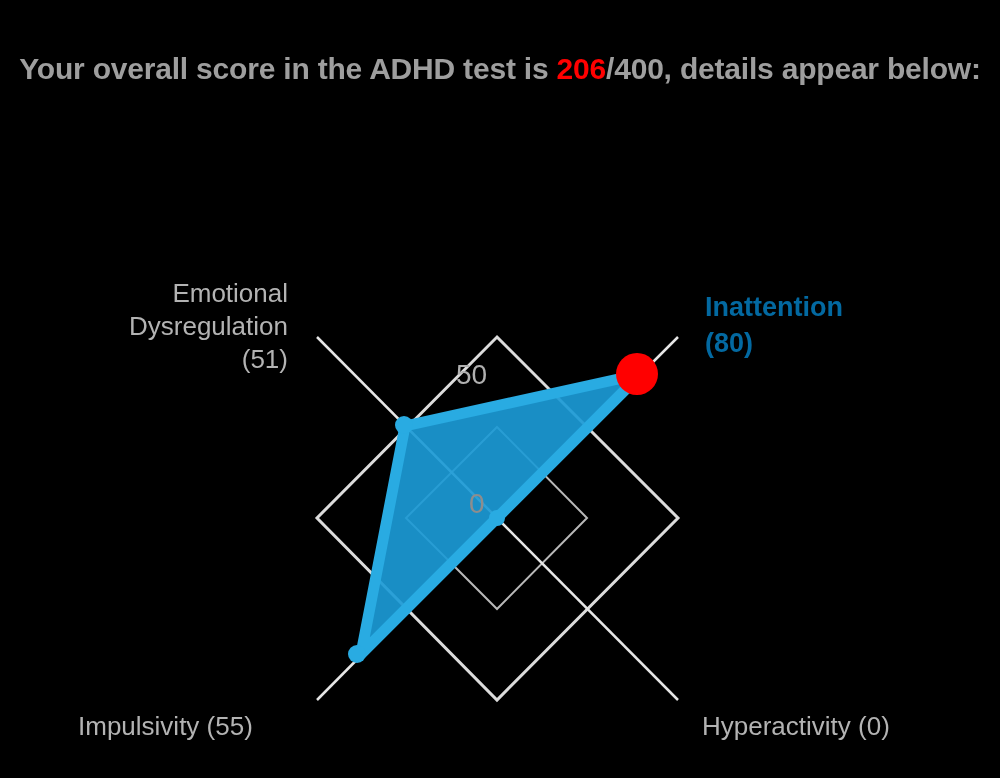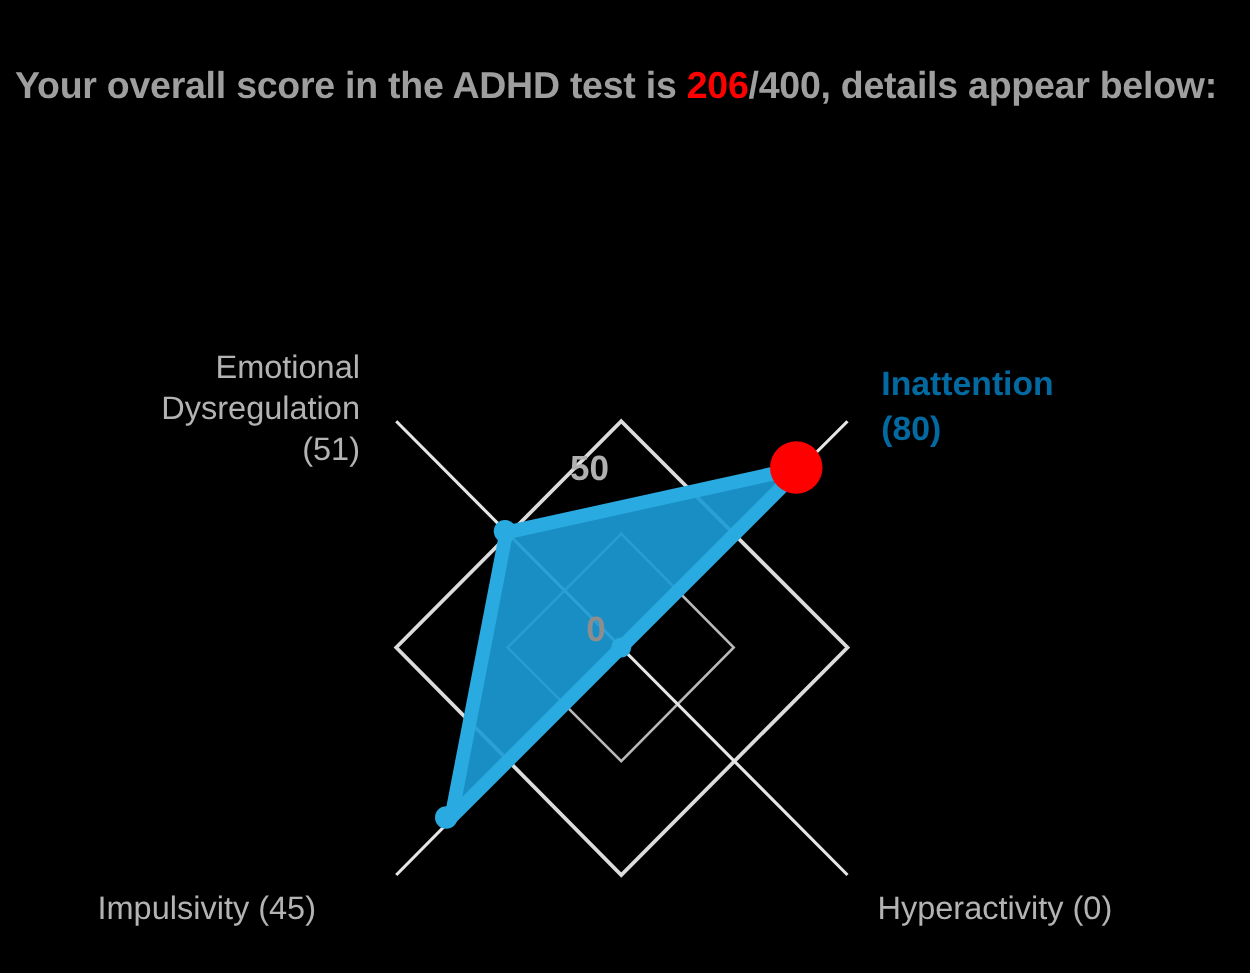--- a/index.html
+++ b/index.html
@@ -14,20 +14,21 @@
     font-family: "Liberation Sans", sans-serif;
     position: relative;
   }
 
   
   #header {
     position: absolute;
     left: 0;
     top: 46px;
     width: 1000px;
+    text-align: center;
     font-size: 30px;
     font-weight: bold;
     line-height: 46px;
     color: #9e9e9e;
     letter-spacing: -0.2px;
     padding: 0 12px;
     box-sizing: border-box;
   }
   #header .score-value {
     color: #ff0000;
@@ -85,21 +86,20 @@
     text-align: left;
     width: 300px;
   }
 
   
   .tick-label {
     position: absolute;
     font-size: 28px;
     line-height: 30px;
     color: #b0b0b0;
-    font-weight: bold;
   }
   #tick-50 {
     left: 456px;
     top: 348px;
   }
   #tick-0 {
     left: 469px;
     top: 477px;
     color: #8d8d8d;
   }
@@ -132,20 +132,20 @@
     <circle cx="637" cy="362" r="21" fill="#ff0000"></circle>
   </svg>
 
   <div class="axis-label" id="label-emotional-dysregulation">Emotional
 Dysregulation
 (51)</div>
 
   <div class="axis-label highlight" id="label-inattention">Inattention
 (80)</div>
 
-  <div class="axis-label" id="label-impulsivity">Impulsivity (45)</div>
+  <div class="axis-label" id="label-impulsivity">Impulsivity (55)</div>
 
   <div class="axis-label" id="label-hyperactivity">Hyperactivity (0)</div>
 
   <div class="tick-label" id="tick-50">50</div>
 
   <div class="tick-label" id="tick-0">0</div>
 </div>
 
 </body></html>

